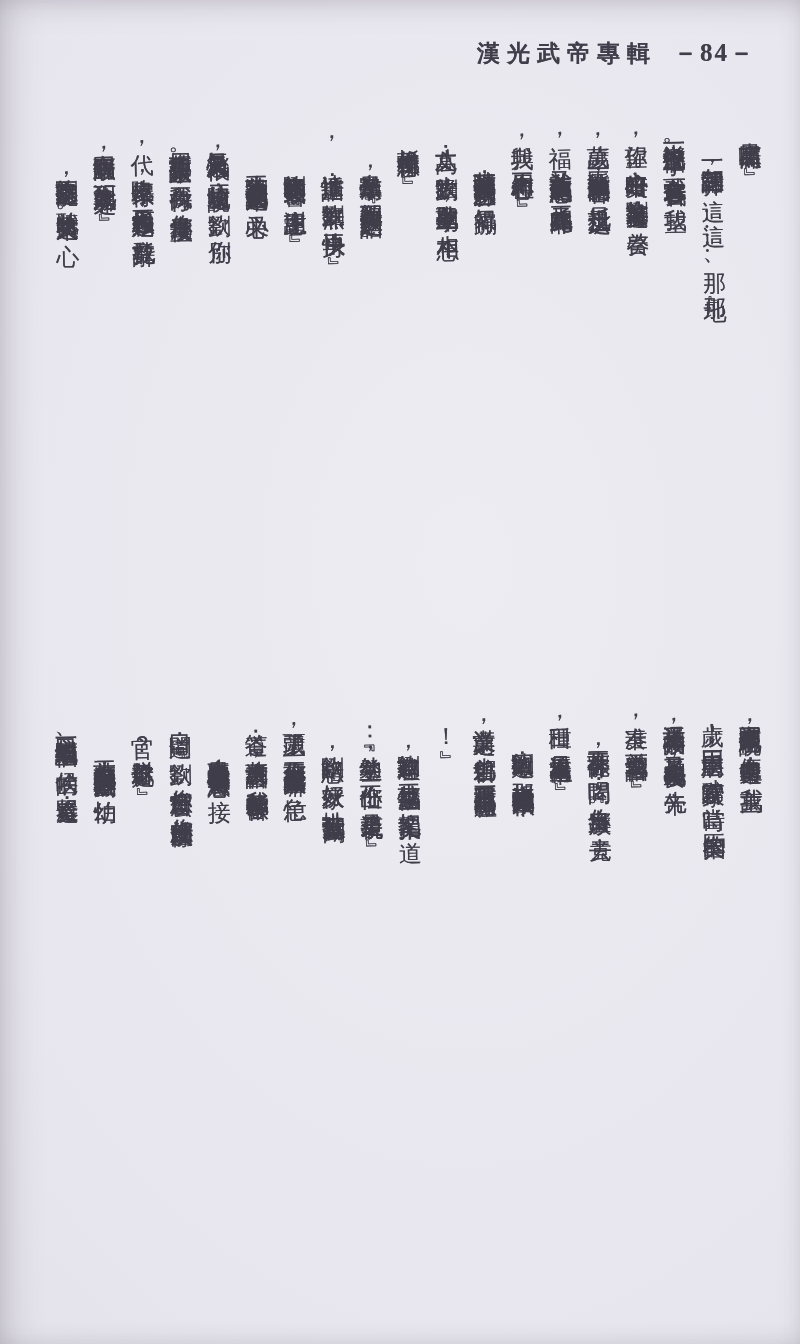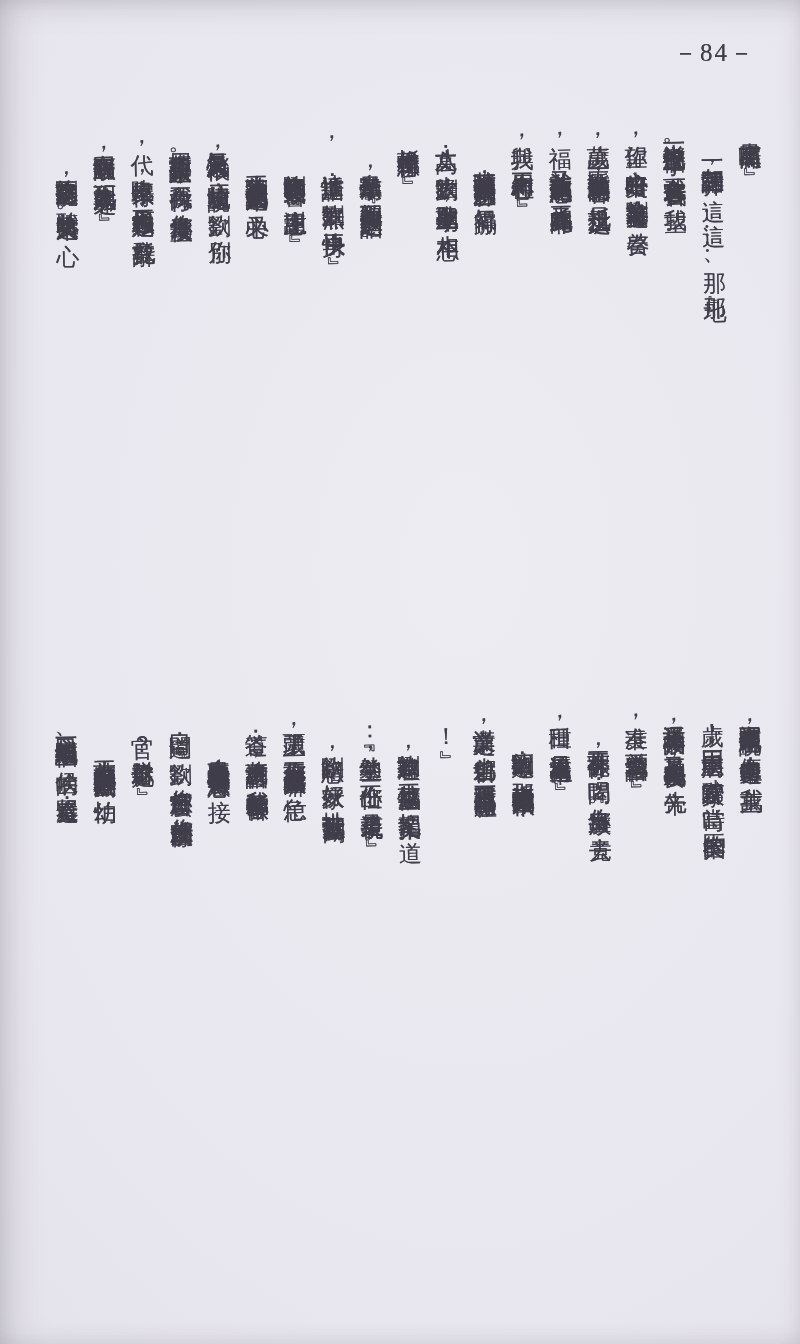--- a/index.html
+++ b/index.html
@@ -23,41 +23,42 @@
   .page-header{
     position:absolute;top:36px;right:44px;
     display:flex;align-items:baseline;gap:16px;
     white-space:nowrap;
   }
   .book-title{
     font-size:23px;letter-spacing:7px;font-weight:600;
     text-shadow:0 0 .5px rgba(64,62,74,.7);
   }
   .page-number{
-    font-size:25px;letter-spacing:2px;font-weight:400;
+    font-size:25px;letter-spacing:2px;font-weight:700;
     text-shadow:0 0 .5px rgba(64,62,74,.7);
   }
   .vband{
     position:absolute;right:32px;
     writing-mode:vertical-rl;text-orientation:mixed;
     font-size:23px;line-height:38px;letter-spacing:1px;
     text-shadow:0 0 .6px rgba(64,62,74,.65);
     transform:rotate(-1.1deg);transform-origin:right top;
     white-space:nowrap;
   }
   .vband .col{display:block;}
   .band-top{top:124px;height:548px;width:724px;}
   .band-bottom{top:706px;height:570px;width:724px;}
 </style>
 </head>
 <body>
 
 <div class="vignette"></div>
 
 <div class="page-header">
+  <span class="book-title">漢光武帝專輯</span>
   <span class="page-number">－84－</span>
 </div>
 
 <div class="vband band-top">
   <span class="col">吉星高照囉？』</span>
   <span class="col">　一句話問得王莽，『這、這……那、那』地</span>
   <span class="col">半響也沒答上一個字。文武百官你看看我，我望</span>
   <span class="col">望你，心中暗暗好笑。劉欽接著又奏道：『啓奏</span>
   <span class="col">萬歲，臣能種出一禾雙穗的稻谷，是托祖上之洪</span>
   <span class="col">福，又沾我主萬歲遍施的龍恩！王丞相爲此降罪</span>

